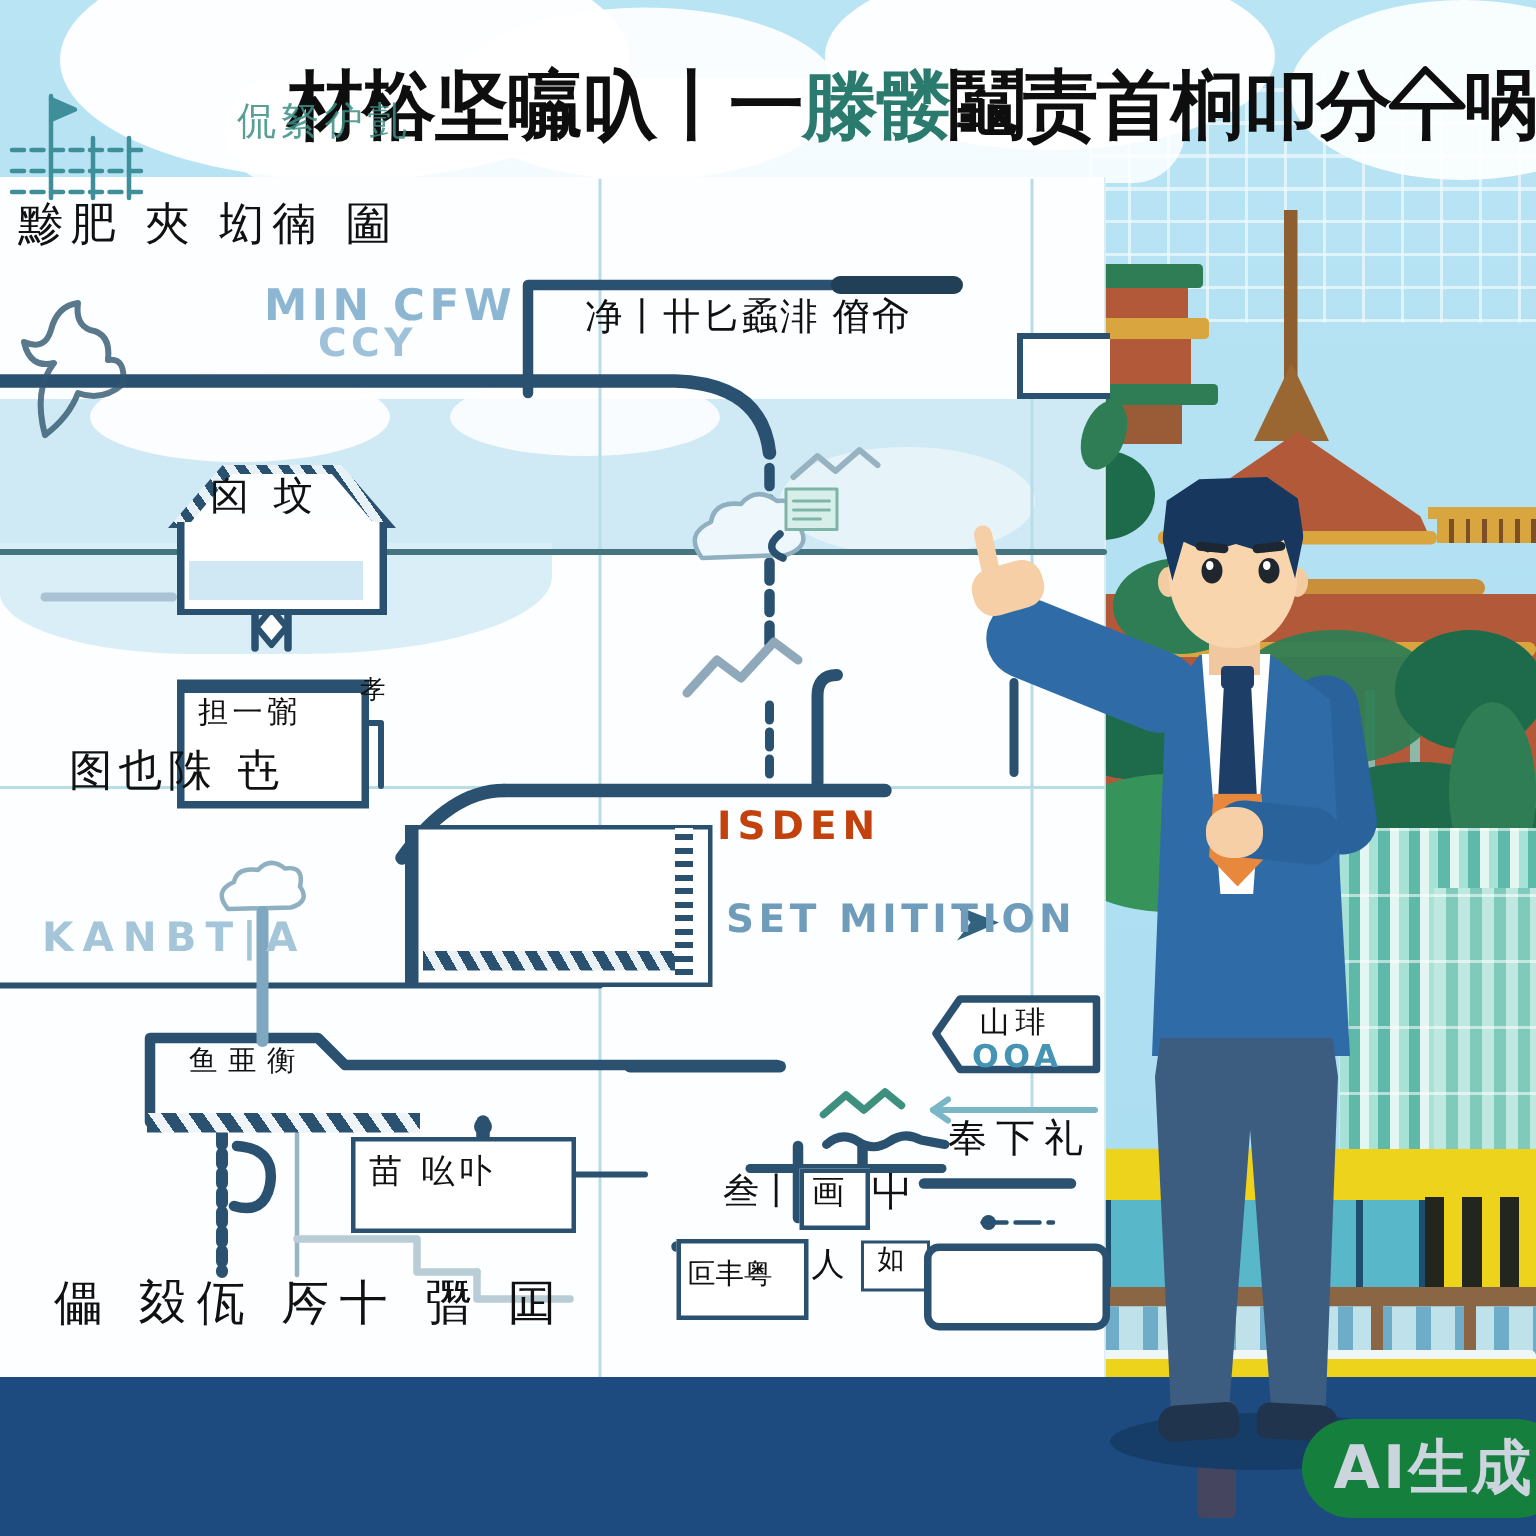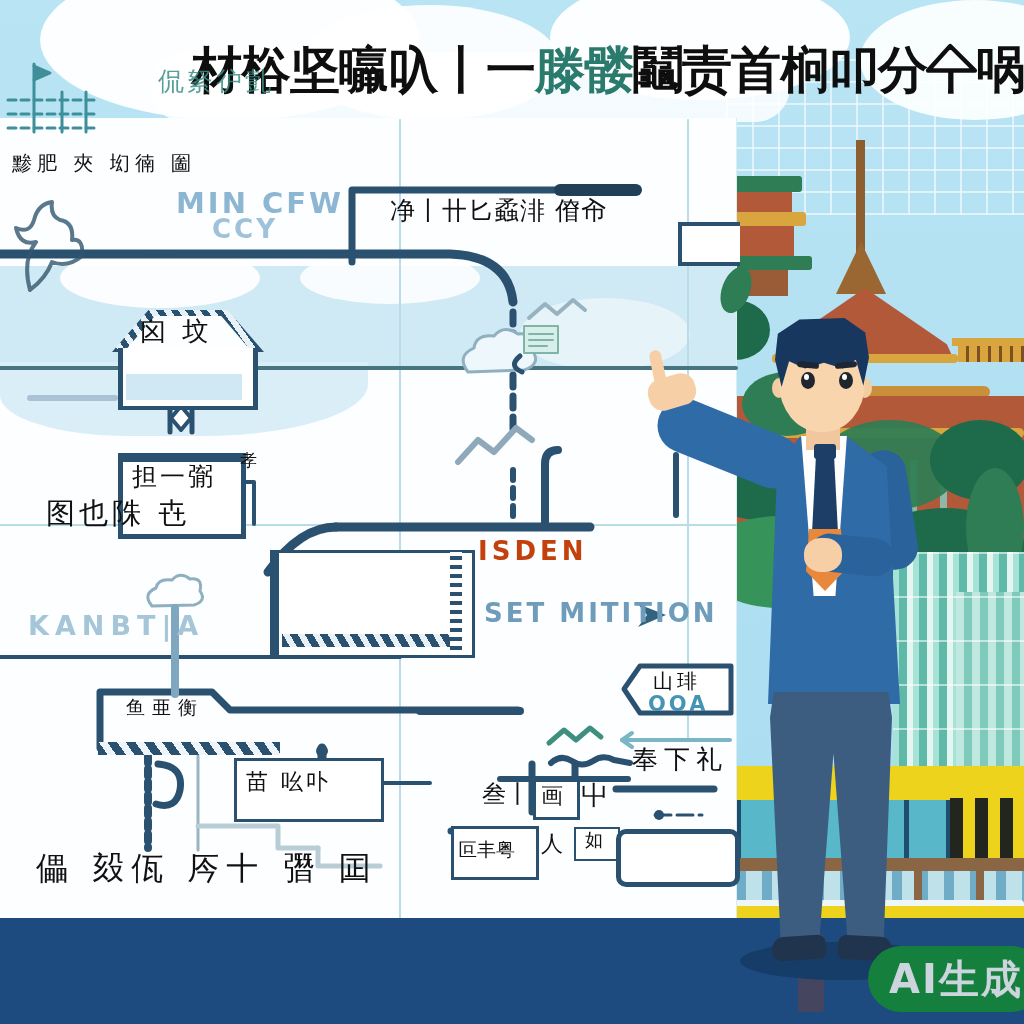--- a/index.html
+++ b/index.html
@@ -202,31 +202,31 @@
 
   <div class="abs" style="left:678px;top:222px;width:58px;height:36px;z-index:6;background:#fff;border:4px solid #2b5170;border-right:none;"></div>
 
   <div class="abs txt" style="left:192px;top:44px;z-index:7;font-size:50px;font-weight:800;letter-spacing:-1px;color:#0e0e0e;">
     <span>材㭲坚㬯叺丨一</span><span style="color:#2a7a6e;">滕髅</span><span>鬮责首㭣叩分㐃㖞</span>
     
   </div>
 
   <div class="abs txt" style="left:158px;top:68px;z-index:7;font-size:26px;color:#3e8f86;letter-spacing:3px;opacity:.85;">侃䋈㣗亄</div>
 
-  <div class="abs txt" style="left:12px;top:134px;z-index:7;font-size:20px;letter-spacing:5px;margin-top:19px;">黪肥 夾 㘭㣮 圗</div>
+  <div class="abs txt" style="left:12px;top:134px;z-index:7;font-size:30px;letter-spacing:5px;">黪肥 夾 㘭㣮 圗</div>
 
   <div class="abs txt" style="left:176px;top:188px;z-index:7;font-size:29px;font-weight:600;color:#8cb6d2;letter-spacing:3px;">MIN CFW</div>
   <div class="abs txt" style="left:180px;top:216px;z-index:7;font-size:26px;font-weight:600;color:#9fc2da;letter-spacing:3px;margin-left:32px;">CCY</div>
 
   <div class="abs txt" style="left:390px;top:198px;z-index:7;font-size:25px;letter-spacing:1px;">净丨卄匕蟊渄 傄㠳</div>
 
 
   <div class="abs txt" style="left:140px;top:318px;z-index:7;font-size:26px;letter-spacing:4px;">囟 坟</div>
 
-  <div class="abs txt" style="left:132px;top:464px;z-index:7;font-size:25px;letter-spacing:3px;">担一㣃</div>
+  <div class="abs txt" style="left:132px;top:464px;z-index:7;font-size:20px;letter-spacing:3px;">担一㣃</div>
   <div class="abs txt" style="left:240px;top:452px;z-index:7;font-size:17px;">孝</div>
 
   <div class="abs txt" style="left:28px;top:612px;z-index:7;font-size:27px;font-weight:600;color:#a5c6d8;letter-spacing:6px;">KANBT|A</div>
 
   <div class="abs txt" style="left:46px;top:498px;z-index:7;font-size:29px;letter-spacing:4px;">图也陎 㔺</div>
 
 
   <div class="abs txt" style="left:478px;top:538px;z-index:7;font-size:26px;font-weight:600;color:#c2410c;letter-spacing:4px;">ISDEN</div>
   <div class="abs txt" style="left:484px;top:600px;z-index:7;font-size:26px;font-weight:600;color:#6f9cba;letter-spacing:3px;">SET MITITION</div>
 

